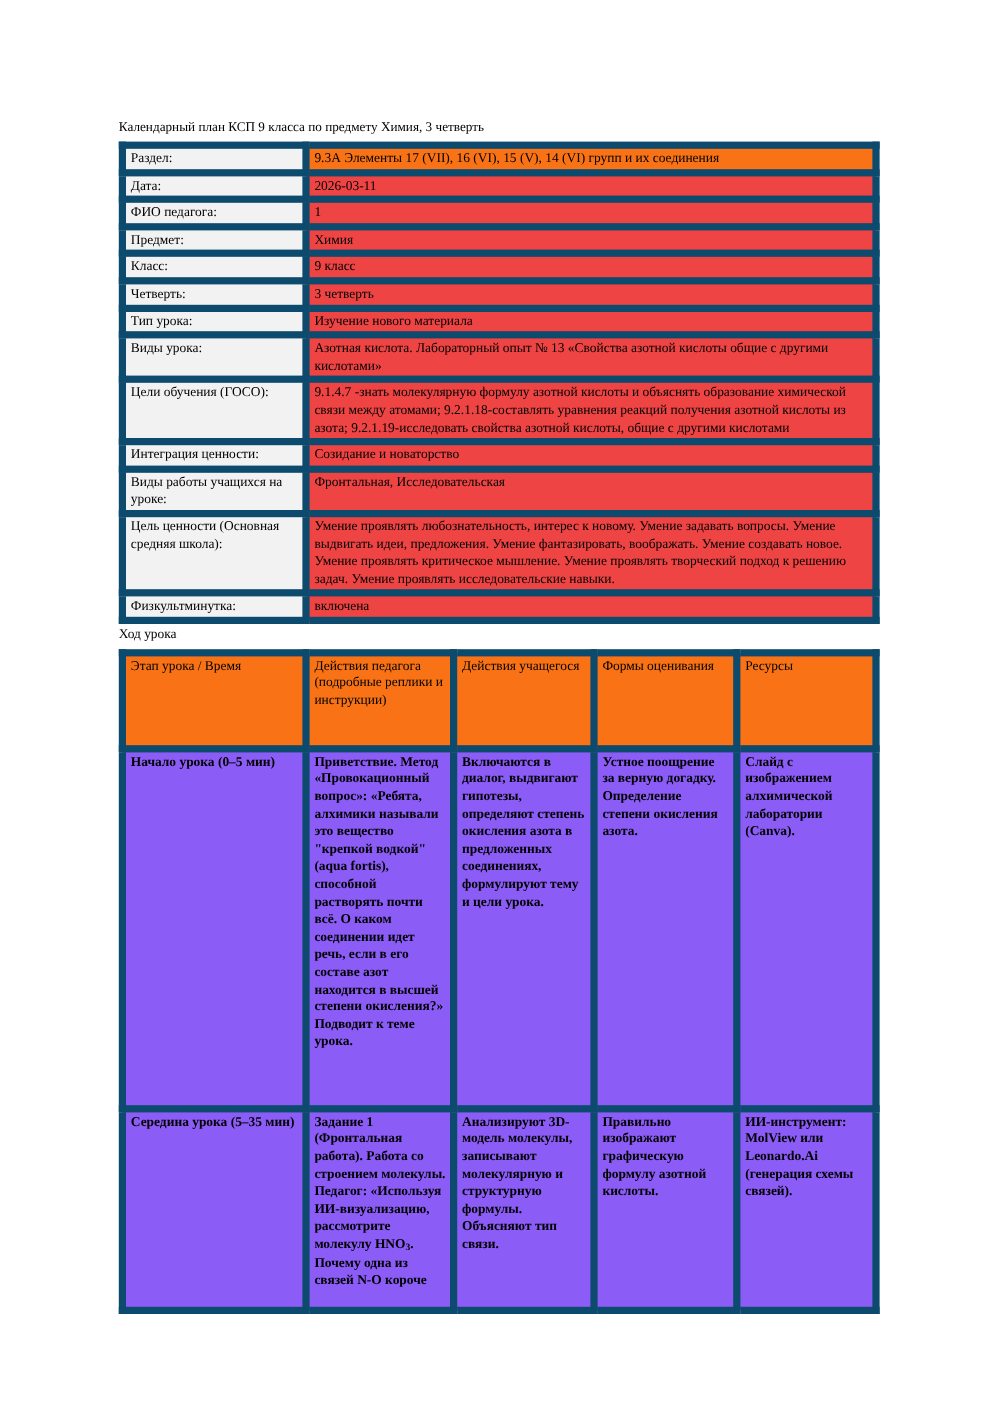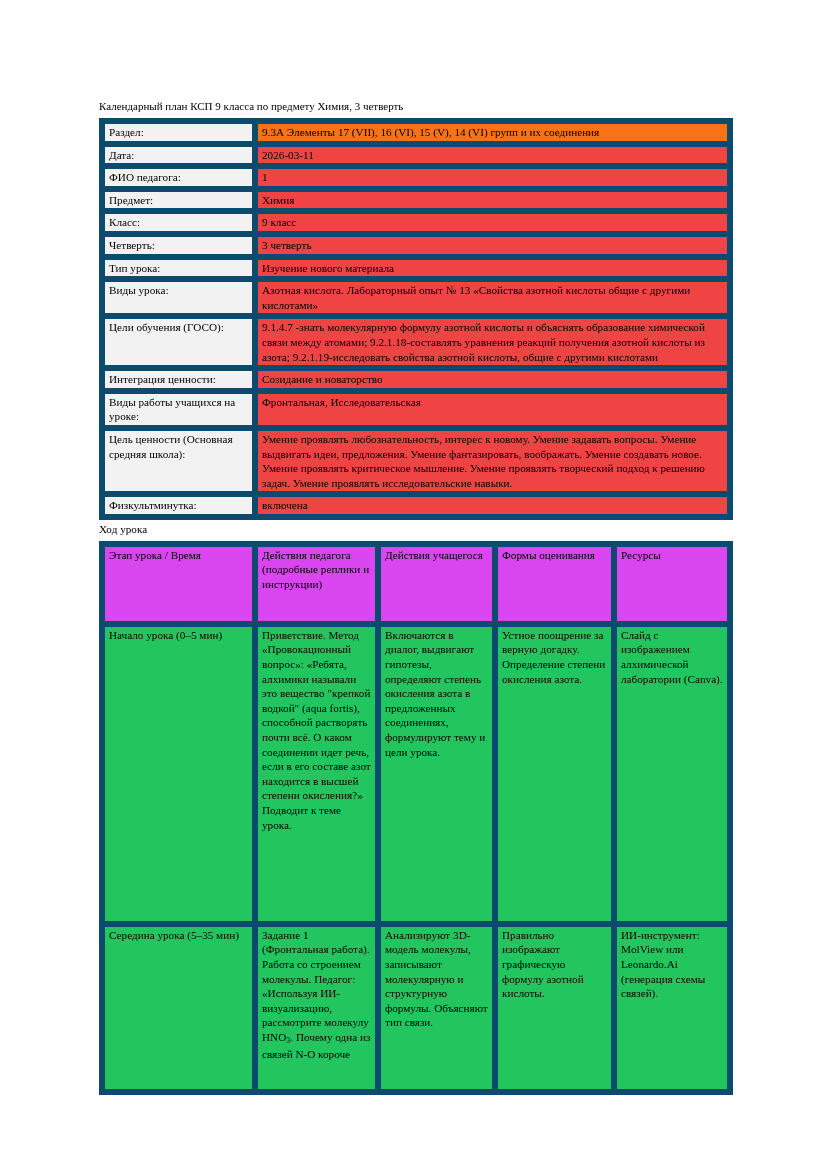--- a/index.html
+++ b/index.html
@@ -62,25 +62,26 @@
   #info-table tr.shaded td.value {
     background: #f97316;
   }
   
   #flow-table col.f1 { width: 153px; }
   #flow-table col.f2 { width: 123px; }
   #flow-table col.f3 { width: 117px; }
   #flow-table col.f4 { width: 119px; }
   #flow-table col.f5 { width: 116px; }
   #flow-table thead td {
-    background: #d946ef;
+    background: #f97316;
     height: 72px;
   }
   #flow-table tbody td {
-    background: #22c55e;
+    background: #8b5cf6;
+    font-weight: bold;
   }
   #flow-table tr.row-start td { height: 292px; }
   #flow-table tr.row-middle td { height: 160px; }
   .cell-p { margin: 0; }
   sub {
     font-size: 0.72em;
     vertical-align: baseline;
     position: relative;
     bottom: -0.28em;
   }

